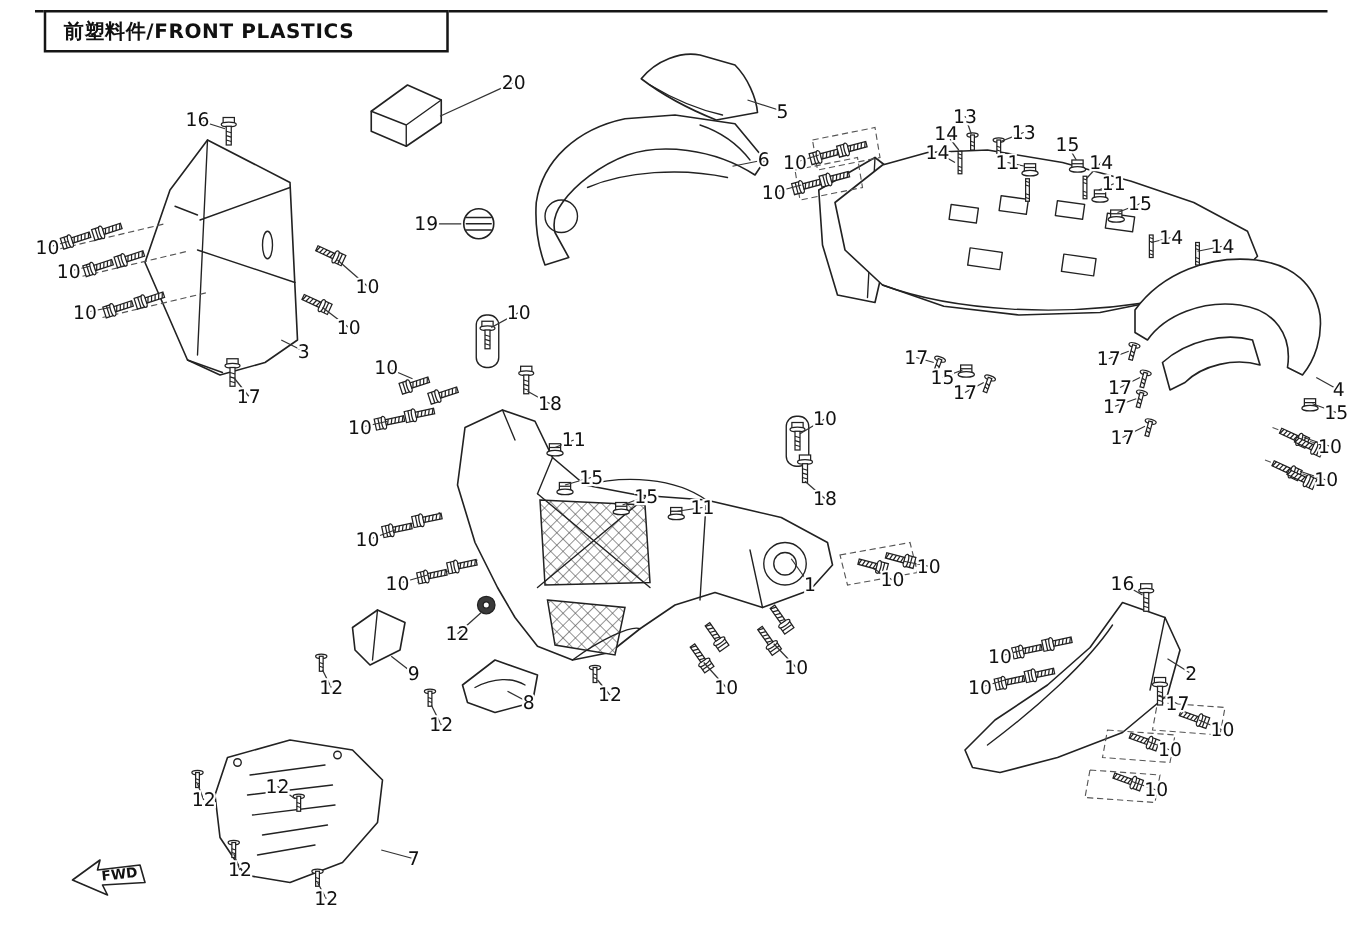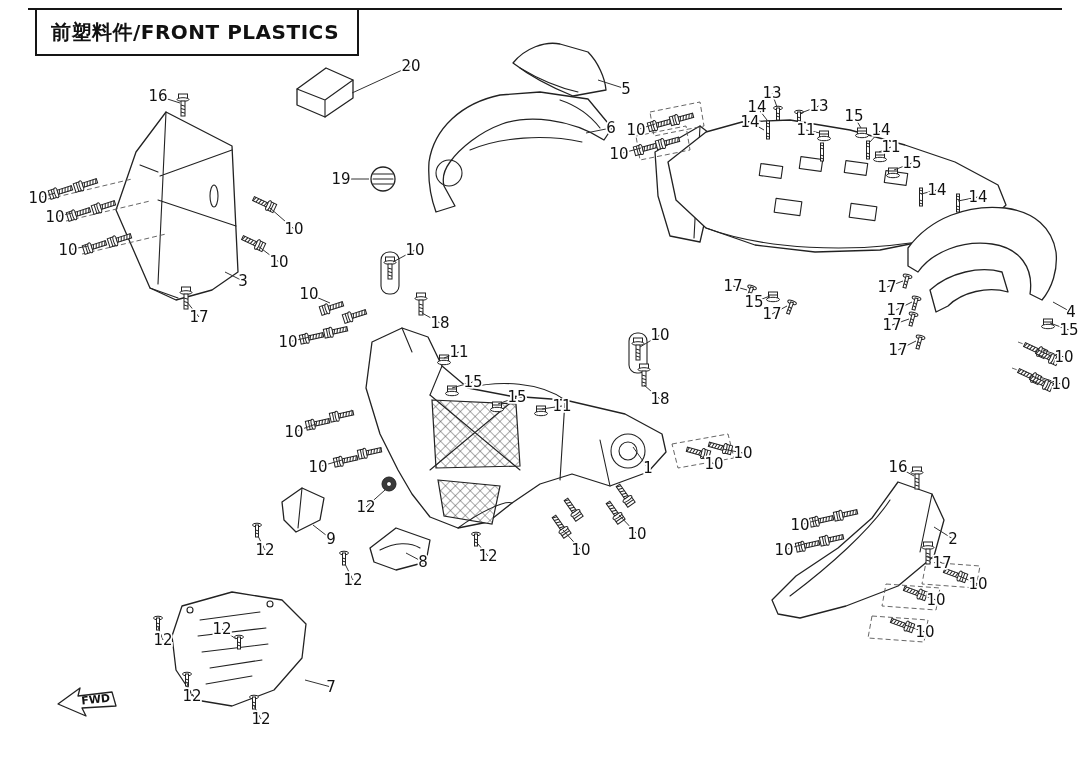--- a/index.html
+++ b/index.html
@@ -1,21 +1,21 @@
 <!DOCTYPE html>
 <html><head>
 <meta charset="utf-8">
 <style>
   html,body{margin:0;padding:0;background:#fff;width:1090px;height:760px;overflow:hidden;
     font-family:"DejaVu Sans","Liberation Sans",sans-serif;}
   .page{position:relative;width:1090px;height:760px;background:#ffffff;}
   .top-rule{position:absolute;left:28px;top:8px;width:1034px;border-top:2px solid #151515;}
-  .title-box{position:absolute;left:35px;top:8px;width:324px;height:48px;border:2px solid #151515;
+  .title-box{position:absolute;left:35px;top:8px;width:324px;height:34px;border:2px solid #151515;
     background:#fff;display:flex;align-items:center;box-sizing:border-box;padding-left:14px;
-    font-weight:bold;font-size:20px;color:#111;letter-spacing:.5px;white-space:nowrap;}
+    font-weight:bold;font-size:16px;color:#111;letter-spacing:.5px;white-space:nowrap;}
   svg.diagram{position:absolute;left:0;top:0;width:1090px;height:760px;}
   .p{fill:#ffffff;stroke:#222;stroke-width:1.3;stroke-linejoin:round;stroke-linecap:round;}
   .ln{fill:none;stroke:#222;stroke-width:1.1;stroke-linejoin:round;stroke-linecap:round;}
   .mesh{fill:url(#meshpat);stroke:#222;stroke-width:1.2;}
   .dash{fill:none;stroke:#555;stroke-width:.9;stroke-dasharray:5 3;}
   .leader{stroke:#333;stroke-width:1;}
   .callout{font:15px "DejaVu Sans","Liberation Sans",sans-serif;fill:#111;text-anchor:middle;
     paint-order:stroke;stroke:#fff;stroke-width:3.5px;}
   .fwd-text{font:bold 11px "DejaVu Sans","Liberation Sans",sans-serif;fill:#111;text-anchor:middle;}
   .sym{stroke:#222;stroke-width:1;fill:#fff;}

